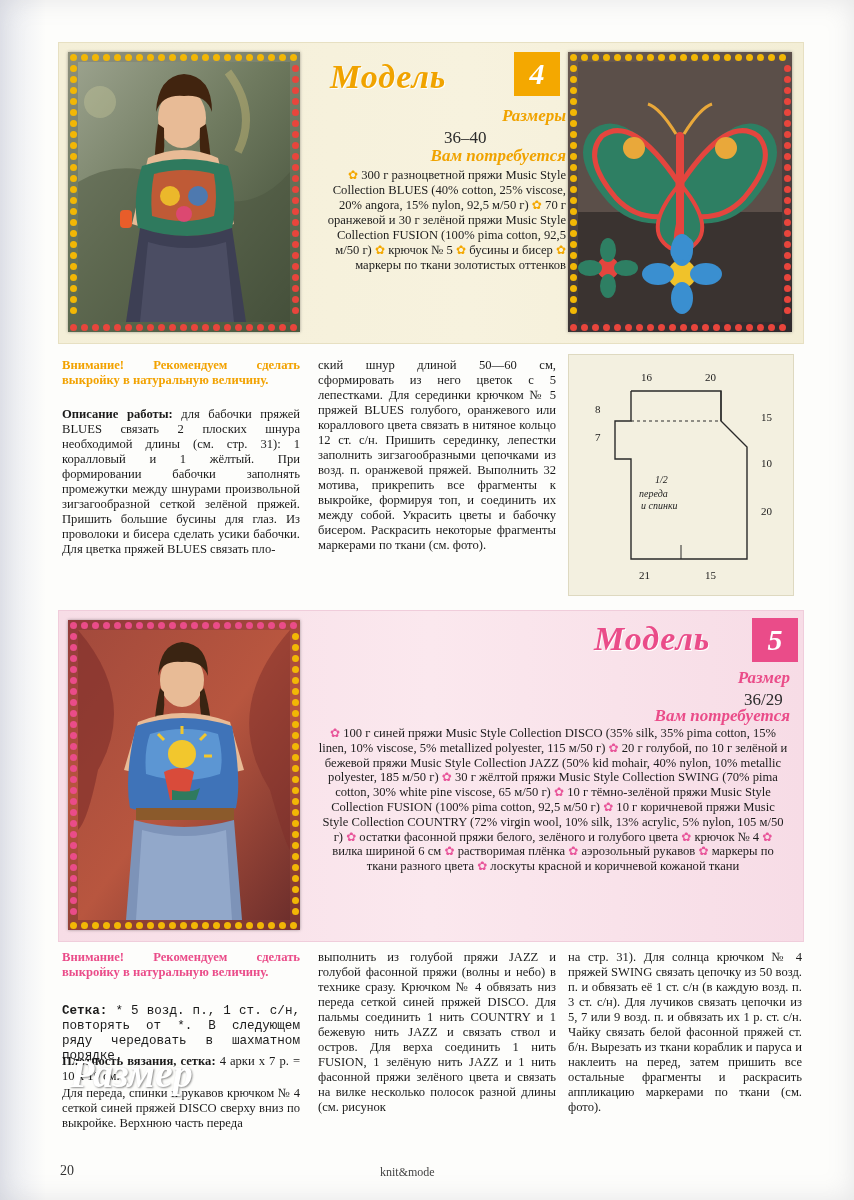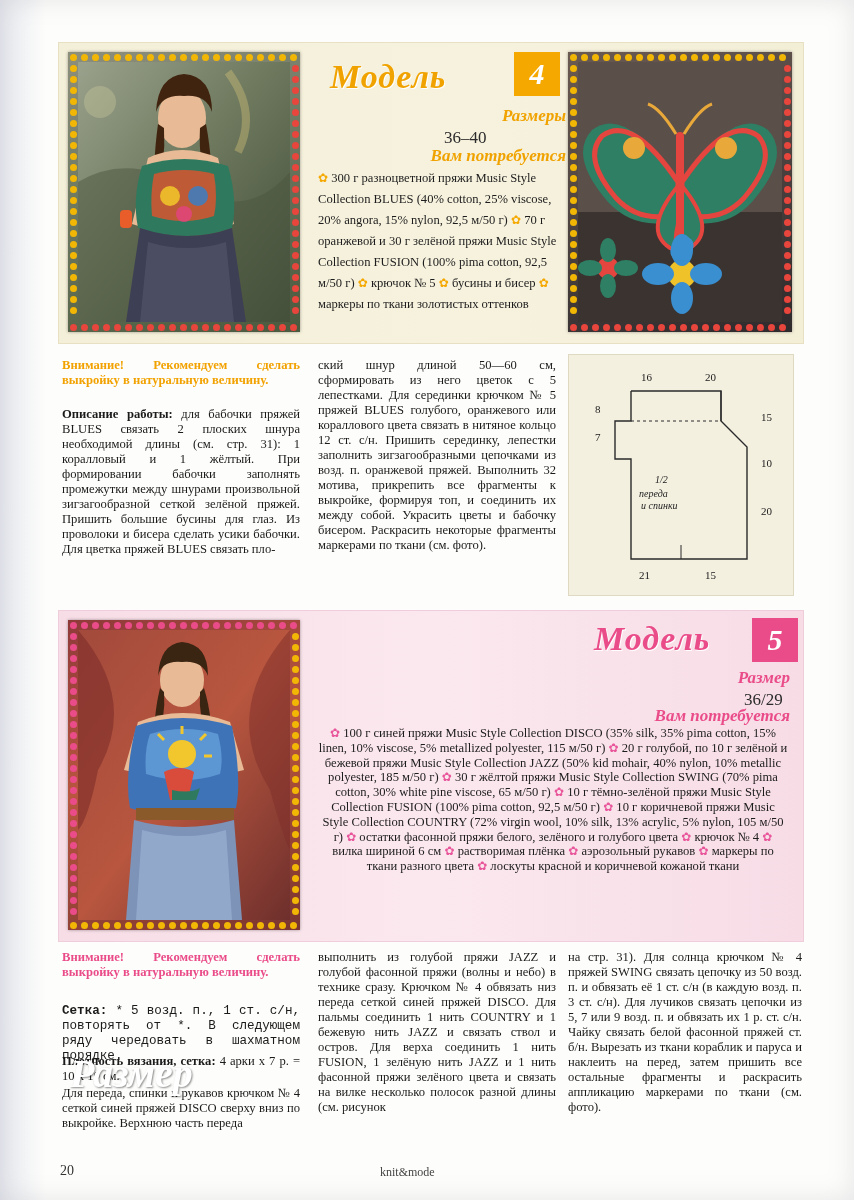--- a/index.html
+++ b/index.html
@@ -65,21 +65,21 @@
   .sub-label{
     position:absolute;
     font-style:italic;font-weight:bold;color:#f0a300;font-size:17px;
     text-align:right;
   }
   .sizes-val{
     position:absolute;font-size:17px;color:#2b2b2b;
   }
   .need-list{
     position:absolute;left:318px;top:168px;width:248px;
-    font-size:12.6px;line-height:21px;color:#1d1d1d;text-align:left;
+    font-size:12.6px;line-height:15px;color:#1d1d1d;text-align:right;
   }
   .flower{color:#f4a800;font-size:12px;}
   .flower.pink{color:#e8559a;}
 
   
   .col{
     position:absolute;font-size:12.6px;line-height:15px;color:#1b1b1b;
     text-align:justify;
   }
   .warn{

